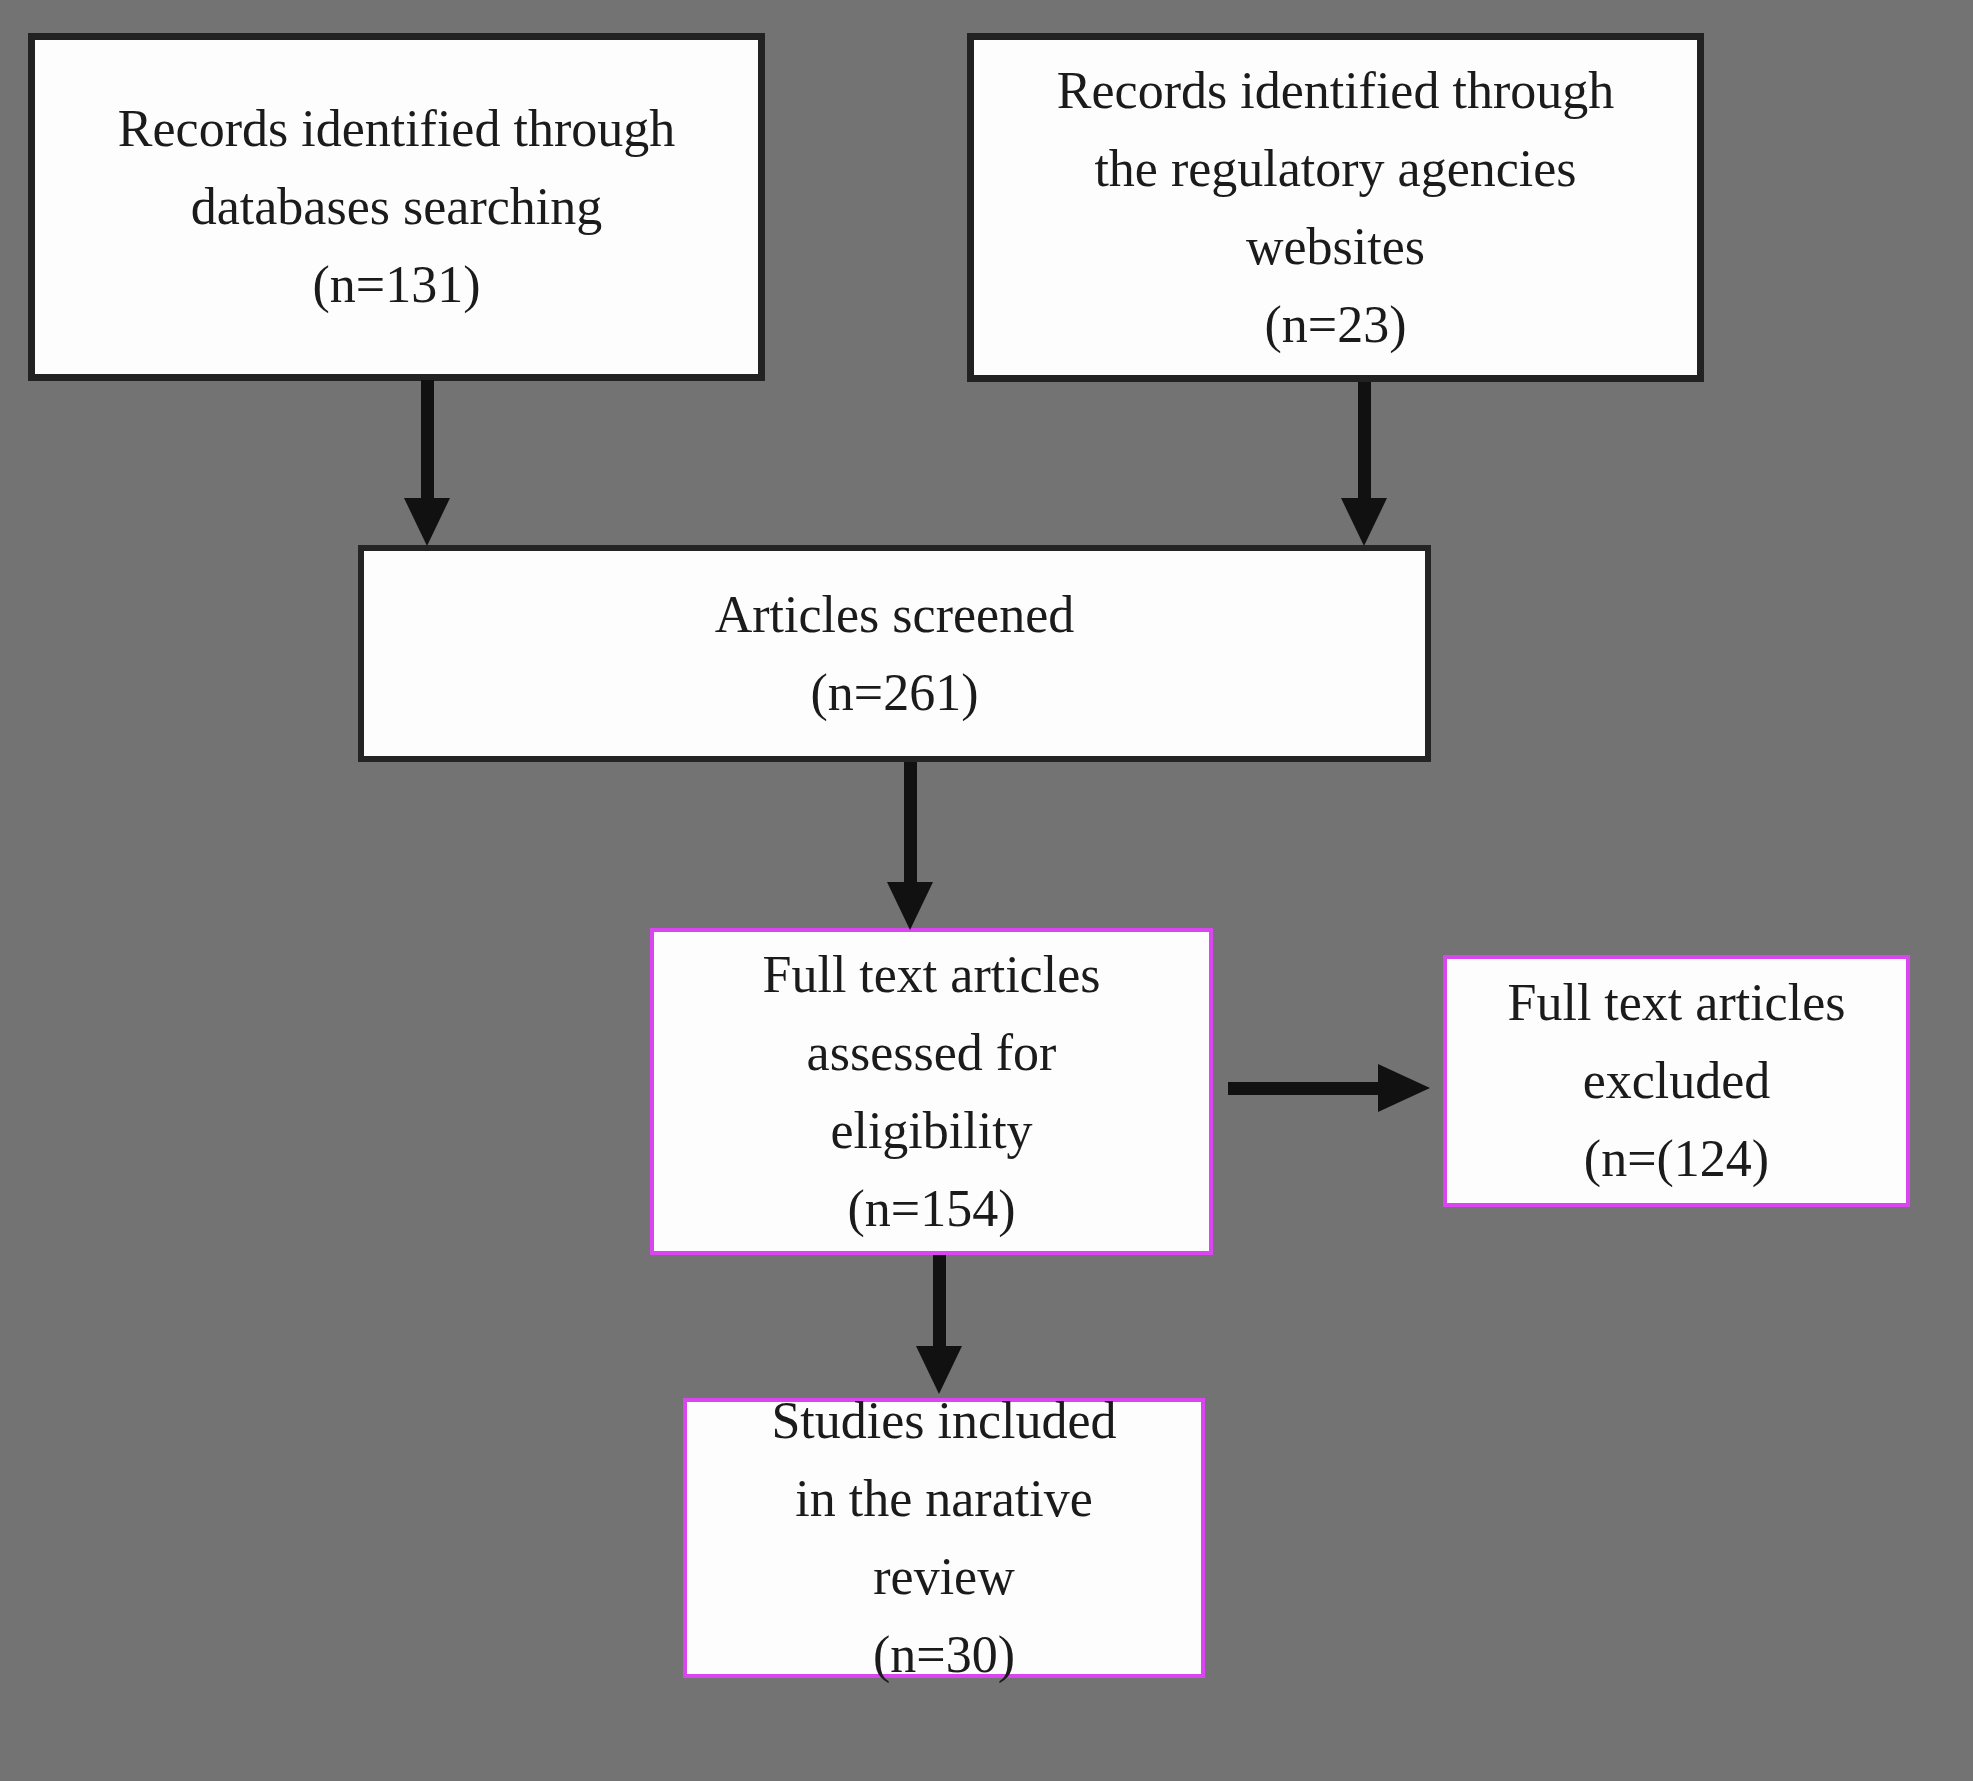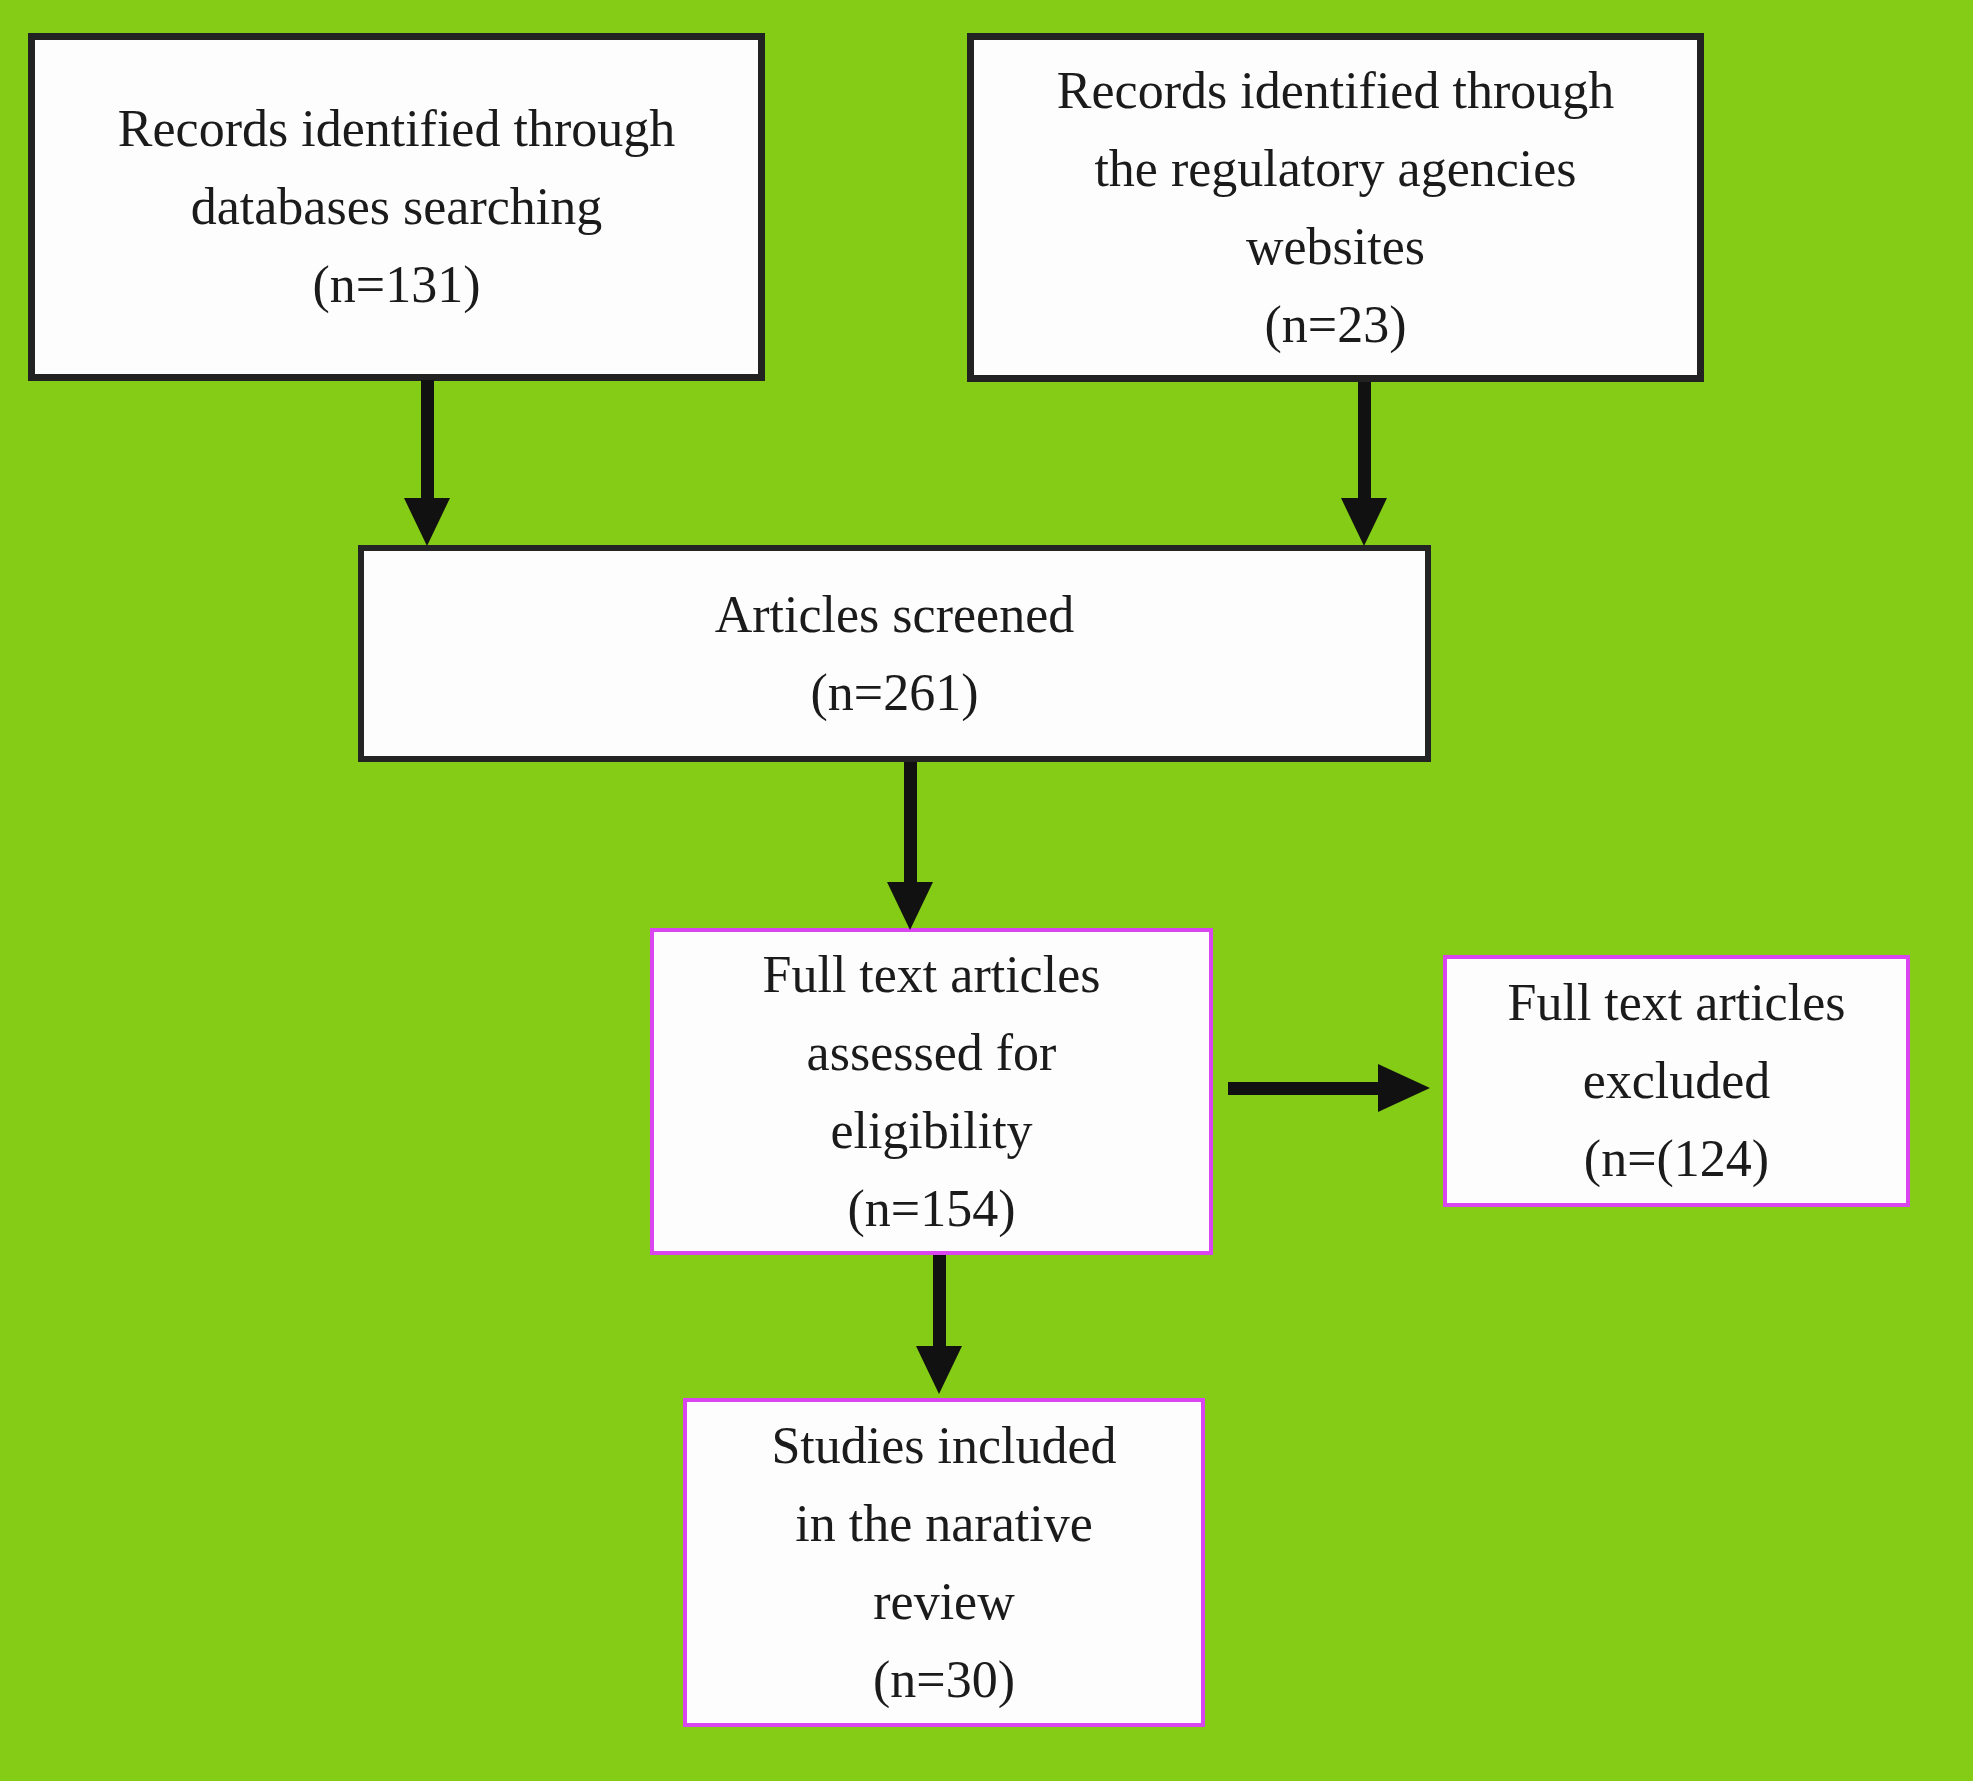--- a/index.html
+++ b/index.html
@@ -1,20 +1,20 @@
 <!DOCTYPE html>
 <html><head>
 <meta charset="utf-8">
 <style>
   html, body { margin: 0; padding: 0; background: #ffffff; }
   .canvas {
     position: relative;
     width: 1973px;
     height: 1781px;
-    background: #84cc16;
+    background: #737373;
     font-family: "Liberation Serif", "DejaVu Serif", serif;
     color: #1b1b1b;
   }
   .fbox {
     position: absolute;
     box-sizing: border-box;
     background: #fdfdfd;
     display: flex;
     align-items: center;
     justify-content: center;
@@ -27,21 +27,21 @@
   .bthick { border: 7px solid #222222; }
   .bmed   { border: 6px solid #242424; }
   .bthin  { border: 4px solid #d946ef; }
 
   
   #box-db       { left: 28px;   top: 33px;   width: 737px;  height: 348px; }
   #box-agency   { left: 967px;  top: 33px;   width: 737px;  height: 349px; }
   #box-screen   { left: 358px;  top: 545px;  width: 1073px; height: 217px; }
   #box-assess   { left: 650px;  top: 928px;  width: 563px;  height: 327px; }
   #box-excl     { left: 1443px; top: 955px;  width: 467px;  height: 252px; }
-  #box-incl     { left: 683px;  top: 1398px; width: 522px;  height: 329px; }
+  #box-incl     { left: 683px;  top: 1398px; width: 522px;  height: 280px; }
 
   
   .shaft-v { position: absolute; width: 13px; background: #111; }
   .shaft-h { position: absolute; height: 13px; background: #111; }
   .head-down {
     position: absolute; width: 0; height: 0;
     border-left: 23px solid transparent;
     border-right: 23px solid transparent;
     border-top: 48px solid #111;
   }

